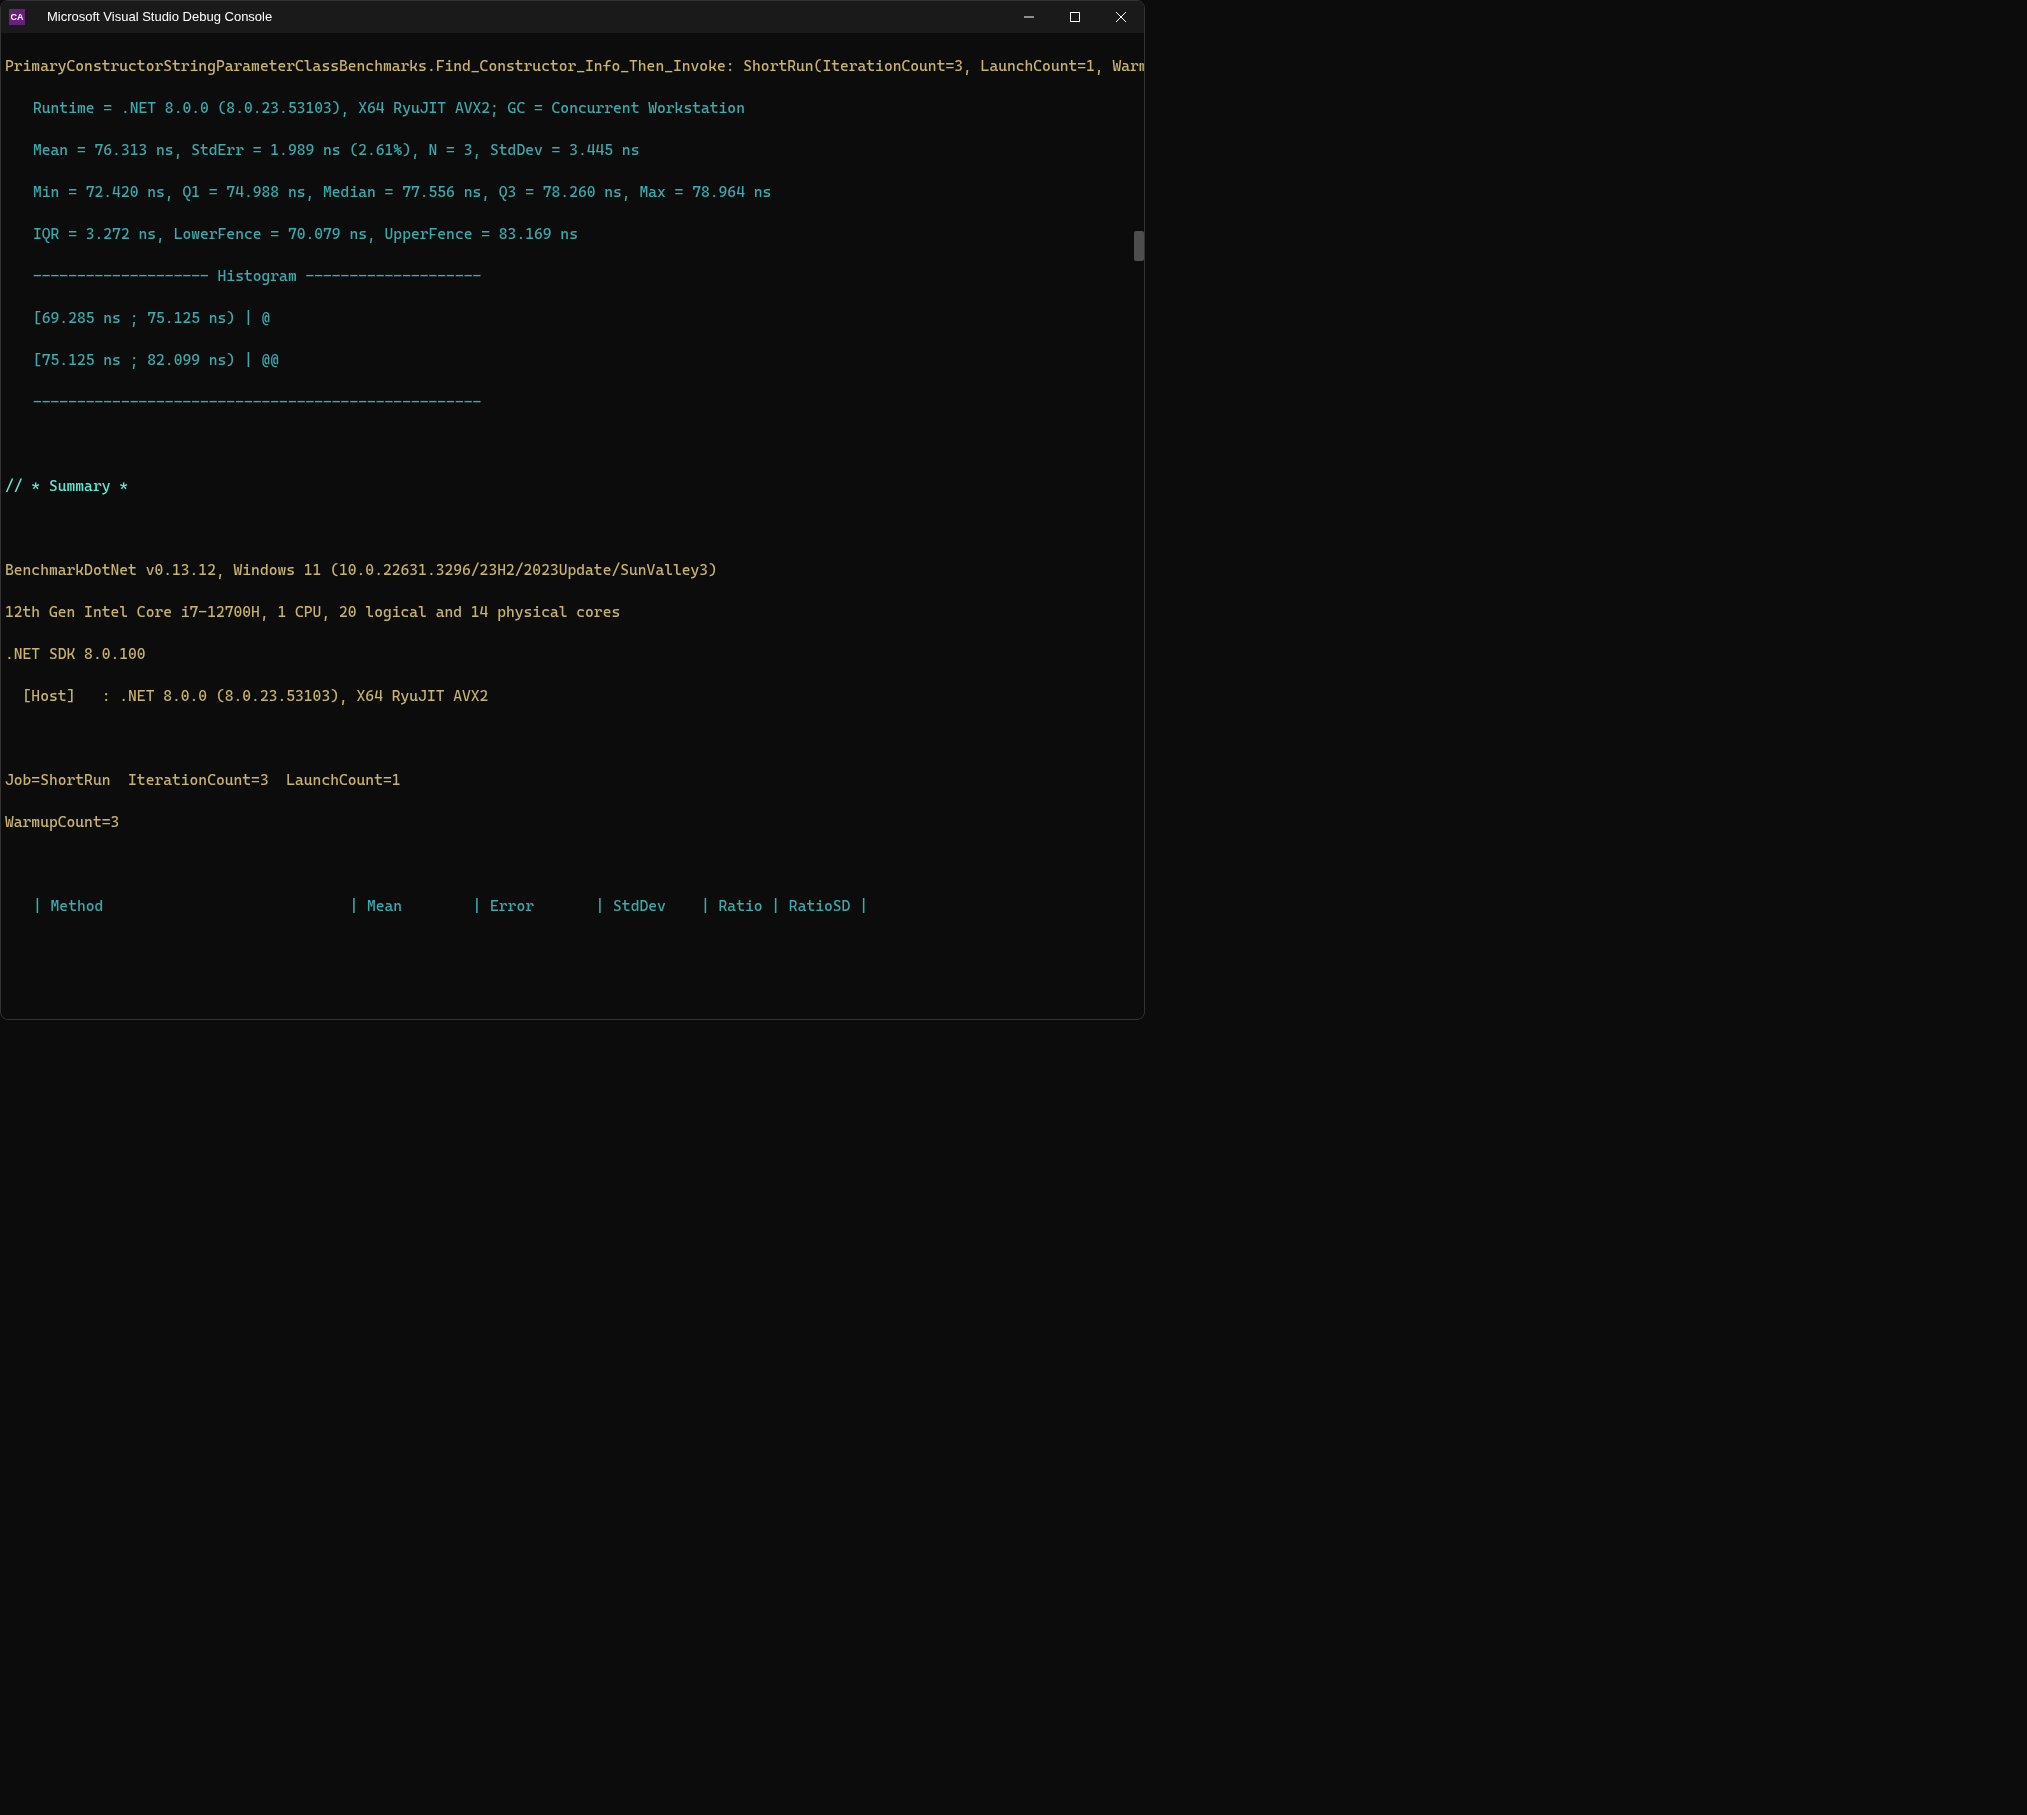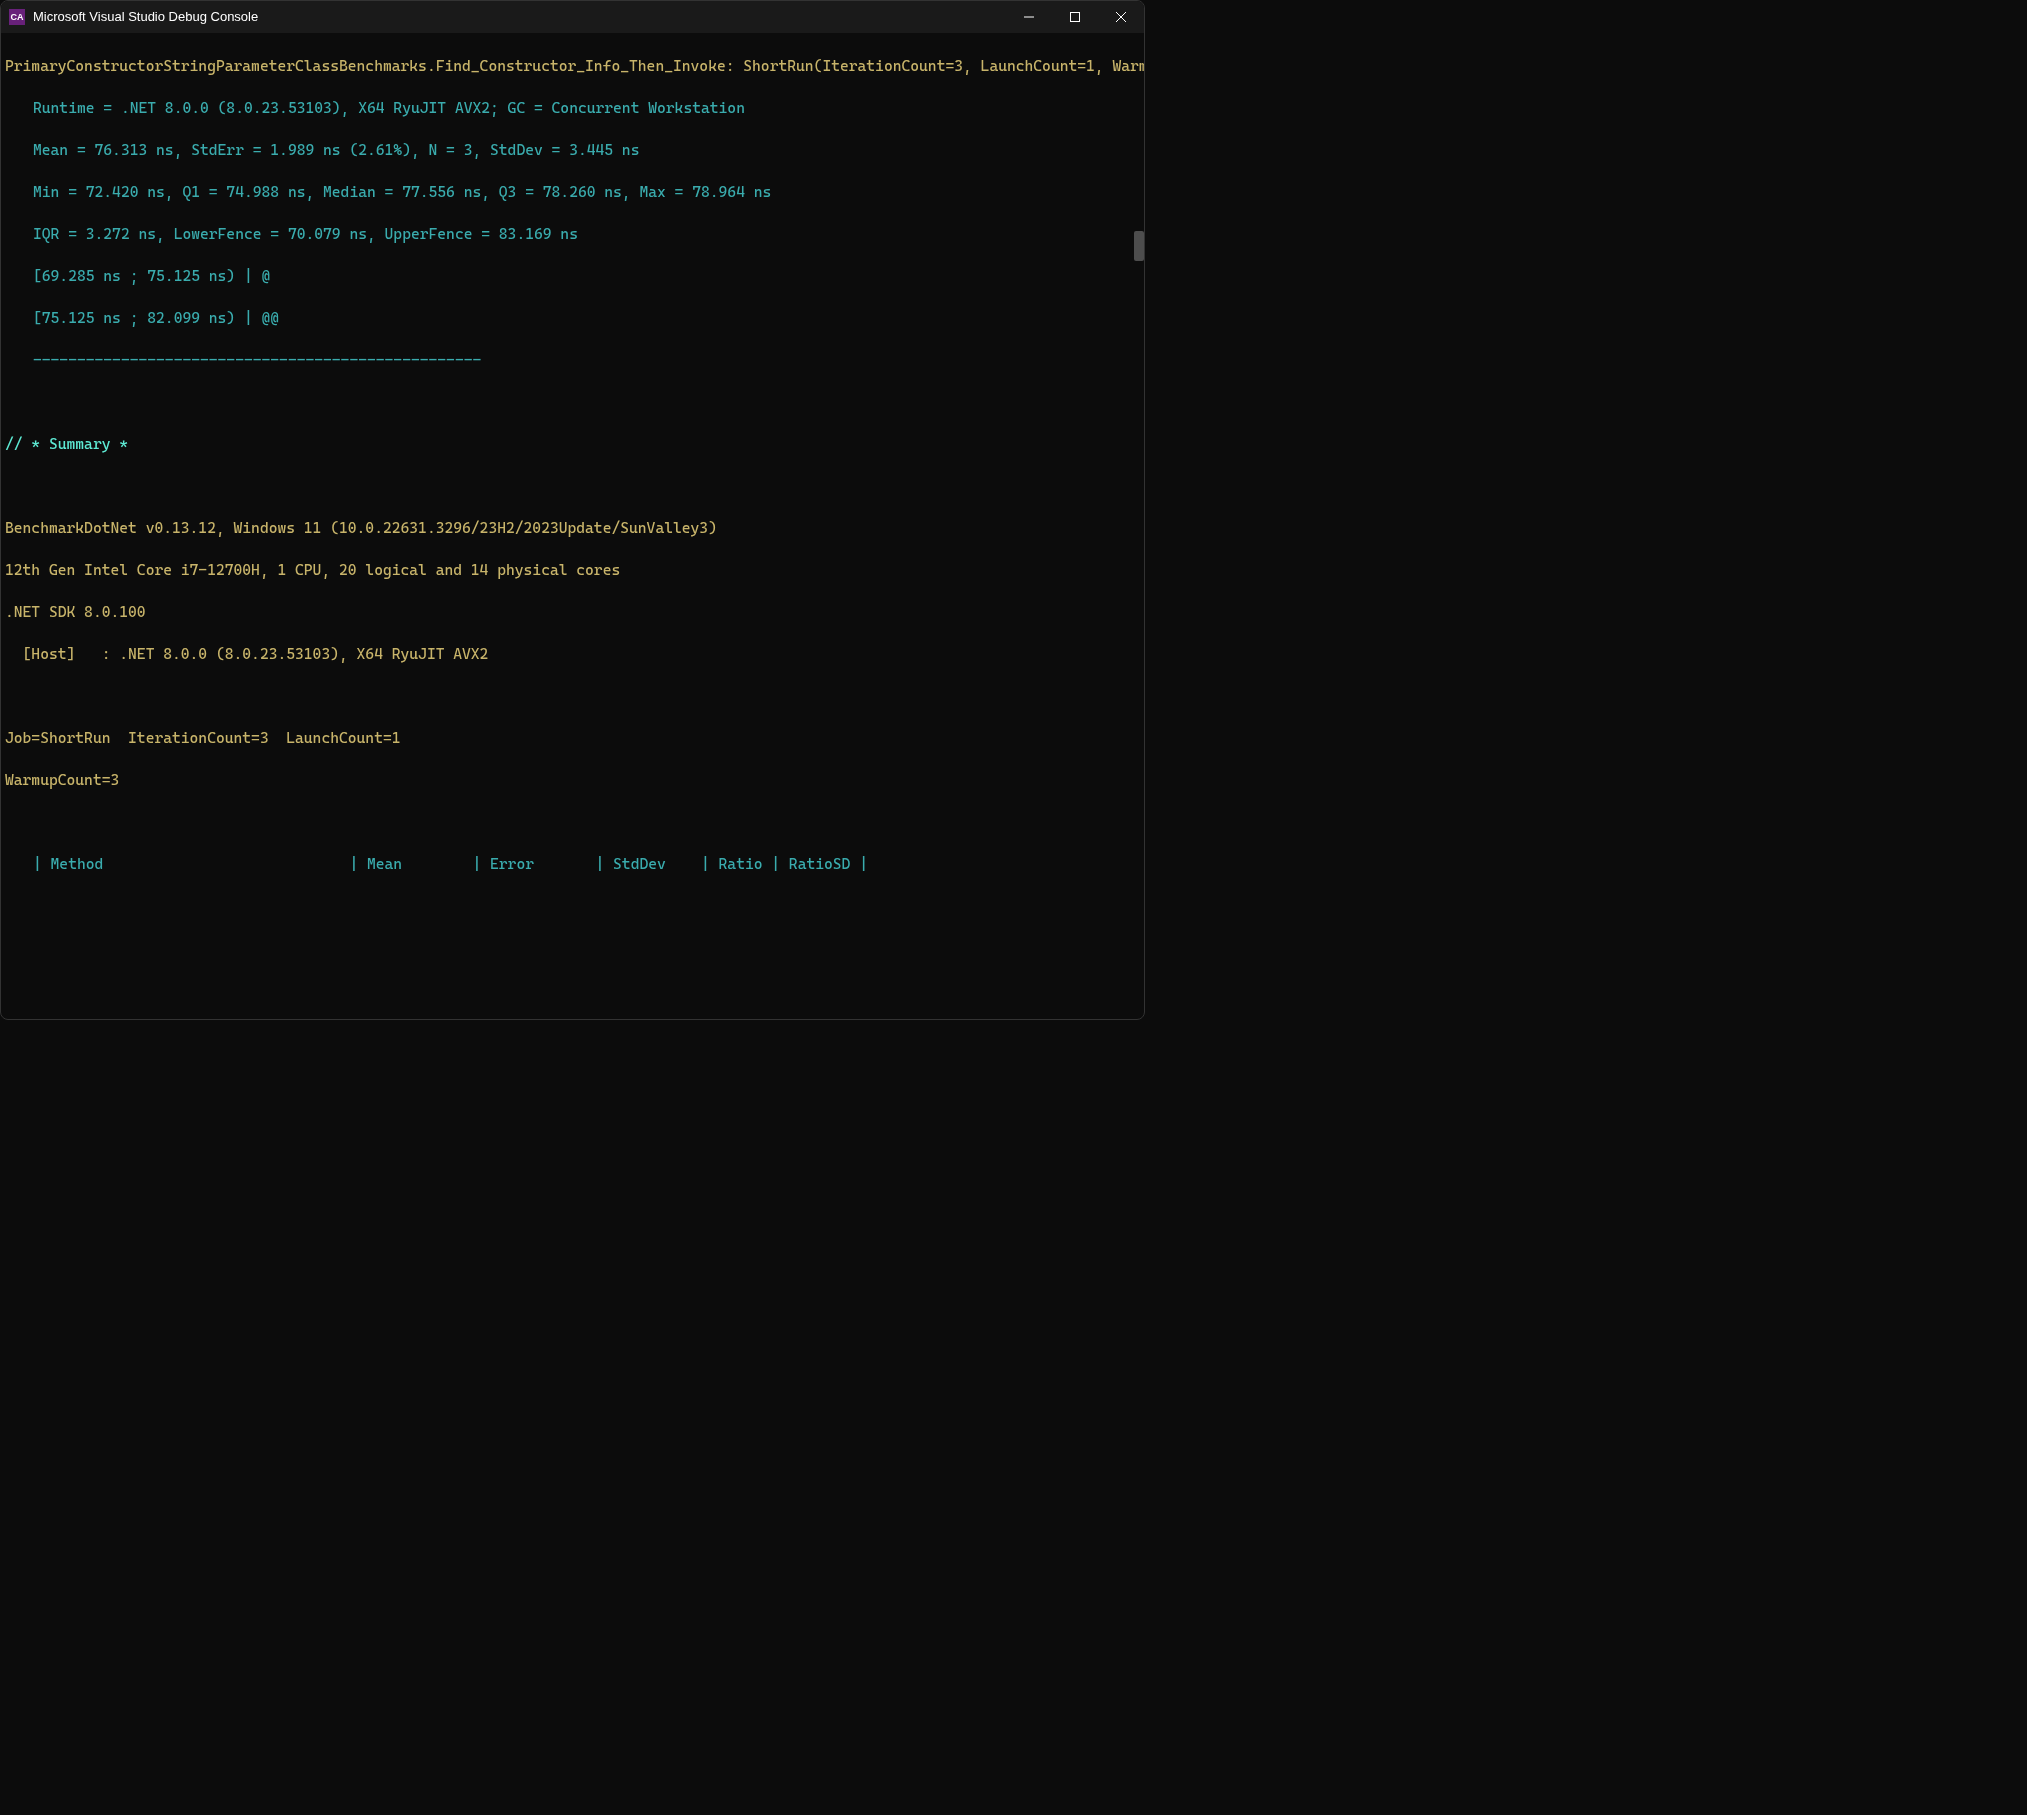--- a/index.html
+++ b/index.html
@@ -24,20 +24,21 @@
   .titlebar {
     height: 32px;
     background: #1a1a1a;
     display: flex;
     align-items: center;
     padding-left: 8px;
     color: #ffffff;
     font-family: 'Segoe UI', sans-serif;
     font-size: 13px;
     flex-shrink: 0;
+    gap: 14px;
   }
   .titlebar .app-icon {
     width: 16px;
     height: 16px;
     background: #68217a;
     margin-right: 8px;
     display: flex;
     align-items: center;
     justify-content: center;
     font-size: 9px;
@@ -101,20 +102,21 @@
       </div>
     </div>
   </div>
 
   <div class="content">
 <div class="line yellow">PrimaryConstructorStringParameterClassBenchmarks.Find_Constructor_Info_Then_Invoke: ShortRun(IterationCount=3, LaunchCount=1, WarmupCount=3)</div>
 <div class="line cyan">Runtime = .NET 8.0.0 (8.0.23.53103), X64 RyuJIT AVX2; GC = Concurrent Workstation</div>
 <div class="line cyan">Mean = 76.313 ns, StdErr = 1.989 ns (2.61%), N = 3, StdDev = 3.445 ns</div>
 <div class="line cyan">Min = 72.420 ns, Q1 = 74.988 ns, Median = 77.556 ns, Q3 = 78.260 ns, Max = 78.964 ns</div>
 <div class="line cyan">IQR = 3.272 ns, LowerFence = 70.079 ns, UpperFence = 83.169 ns</div>
+<div class="line cyan">-------------------- Histogram --------------------</div>
 <div class="line cyan">[69.285 ns ; 75.125 ns) | @</div>
 <div class="line cyan">[75.125 ns ; 82.099 ns) | @@</div>
 <div class="line cyan">---------------------------------------------------</div>
 <div class="line"> </div>
 <div class="line magenta">// * Summary *</div>
 <div class="line"> </div>
 <div class="line yellow">BenchmarkDotNet v0.13.12, Windows 11 (10.0.22631.3296/23H2/2023Update/SunValley3)</div>
 <div class="line yellow">12th Gen Intel Core i7-12700H, 1 CPU, 20 logical and 14 physical cores</div>
 <div class="line yellow">.NET SDK 8.0.100</div>
 <div class="line yellow">  [Host]   : .NET 8.0.0 (8.0.23.53103), X64 RyuJIT AVX2</div>

